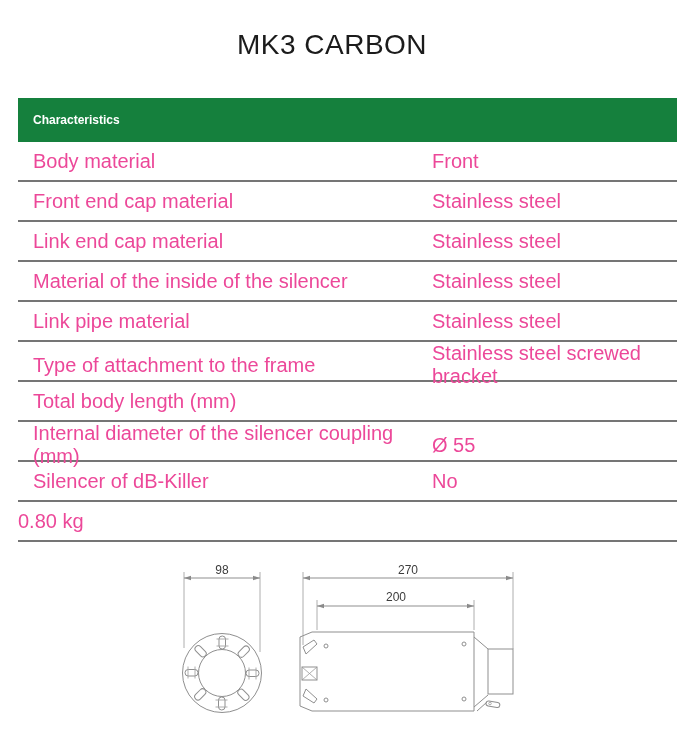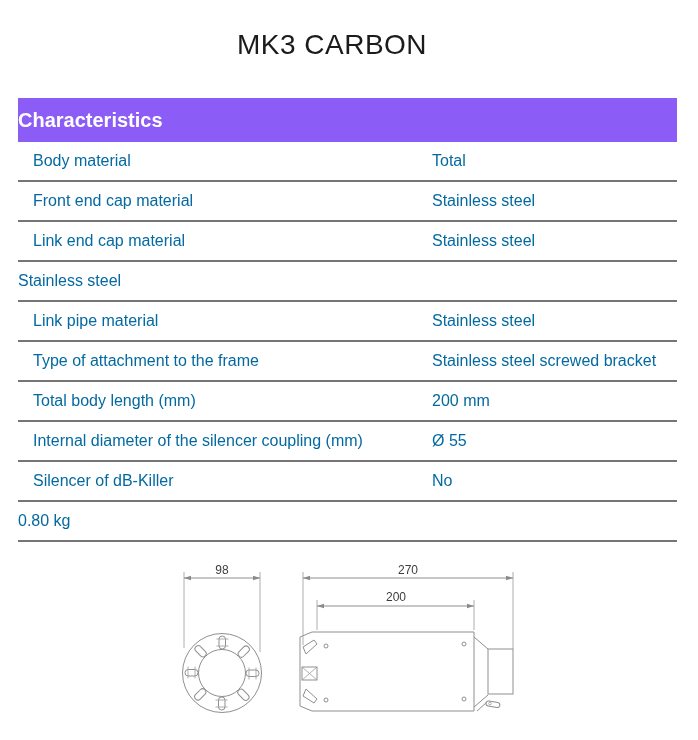--- a/index.html
+++ b/index.html
@@ -11,30 +11,30 @@
   }
   .page-title {
     position:absolute; top:10px; left:0; width:664px;
     text-align:center; font-size:28px; font-weight:400;
     letter-spacing:0.5px; color:#1b1b1b;
   }
   .spec-table {
     position:absolute; left:18px; top:98px; width:659px;
   }
   .spec-header {
-    background:#8b5cf6; color:#ffffff;
+    background:#15803d; color:#ffffff;
     height:44px; line-height:44px;
-    font-size:20px; font-weight:700;
-    box-sizing:border-box;
+    font-size:12px; font-weight:700;
+    padding-left:15px; box-sizing:border-box;
   }
   .row {
     display:grid; grid-template-columns:414px 1fr;
     align-items:center; height:38px;
     border-bottom:2px solid #757575;
-    font-size:16px; color:#0369a1;
+    font-size:20px; color:#ec4899;
   }
   .cell.label { padding-left:15px; }
   .drawing-svg {
     position:absolute; left:0; top:552px;
   }
   .drawing-svg text {
     font-family:"Liberation Sans", sans-serif;
     font-size:12px; fill:#3c3c3c;
   }
   .dline  { stroke:#8f8f8f; stroke-width:1; fill:none; }
@@ -46,44 +46,44 @@
 
 <div>
 
   <h1 class="page-title">MK3 CARBON</h1>
 
   <div class="spec-table">
     <div class="spec-header">Characteristics</div>
     <div>
         <div class="row">
           <div class="cell label">Body material</div>
-          <div class="cell value">Total</div>
+          <div class="cell value">Front</div>
         </div>
         <div class="row">
           <div class="cell label">Front end cap material</div>
           <div class="cell value">Stainless steel</div>
         </div>
         <div class="row">
           <div class="cell label">Link end cap material</div>
           <div class="cell value">Stainless steel</div>
         </div>
         <div class="row">
+          <div class="cell label">Material of the inside of the silencer</div>
           <div class="cell value">Stainless steel</div>
         </div>
         <div class="row">
           <div class="cell label">Link pipe material</div>
           <div class="cell value">Stainless steel</div>
         </div>
         <div class="row">
           <div class="cell label">Type of attachment to the frame</div>
           <div class="cell value">Stainless steel screwed bracket</div>
         </div>
         <div class="row">
           <div class="cell label">Total body length (mm)</div>
-          <div class="cell value">200 mm</div>
         </div>
         <div class="row">
           <div class="cell label">Internal diameter of the silencer coupling (mm)</div>
           <div class="cell value">Ø 55</div>
         </div>
         <div class="row">
           <div class="cell label">Silencer of dB-Killer</div>
           <div class="cell value">No</div>
         </div>
         <div class="row">

